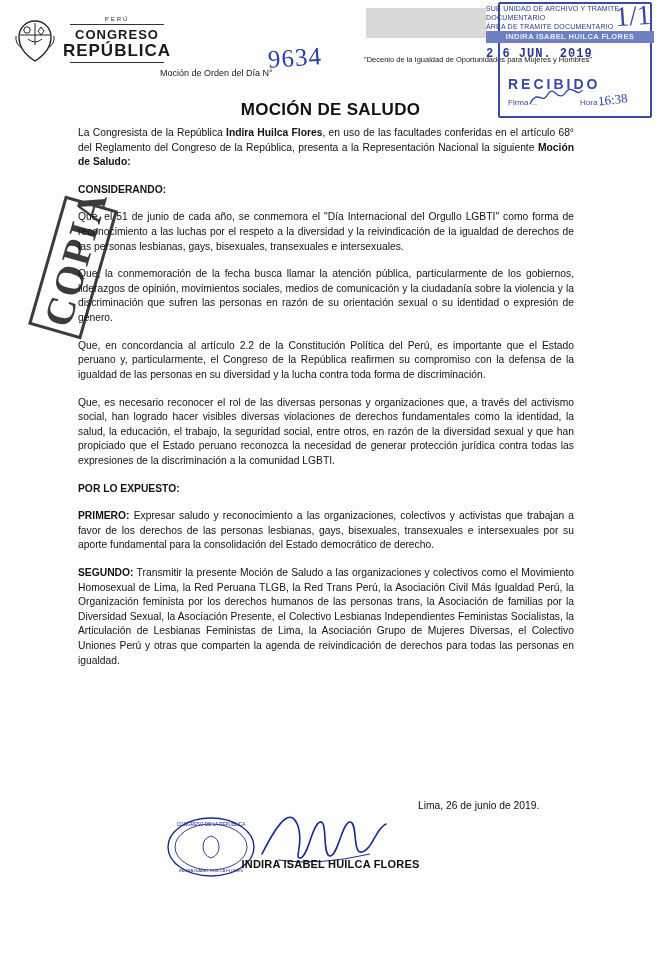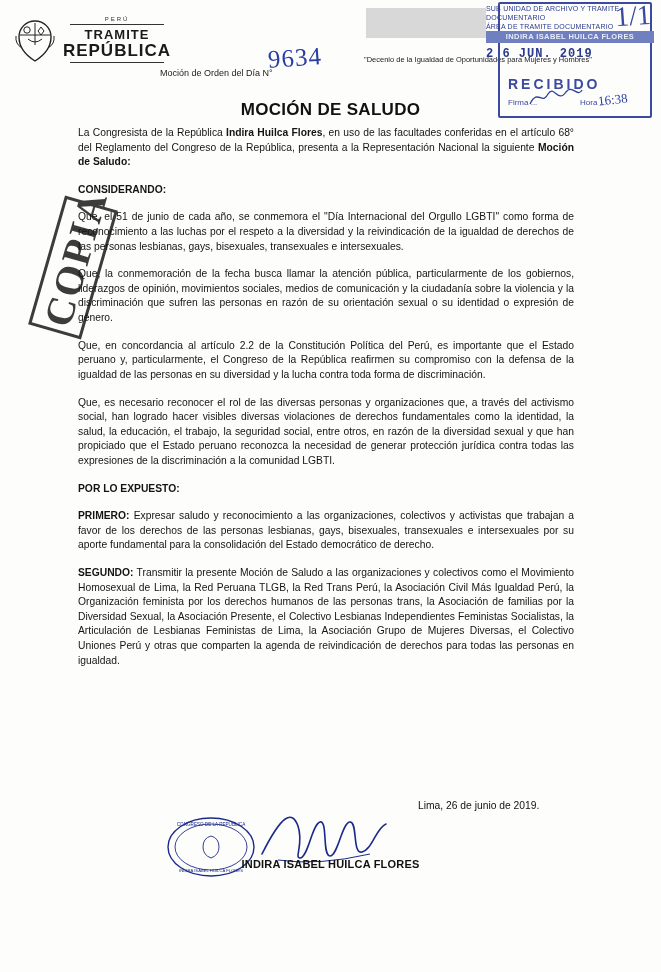--- a/index.html
+++ b/index.html
@@ -294,21 +294,21 @@
         <path d="M27 9 l3 4 -3 4 -3 -4 z" fill="none" stroke="#222" stroke-width="1"></path>
         <path d="M14 21 q7 6 14 0" fill="none" stroke="#222" stroke-width="1"></path>
         <path d="M2 18 q-1 8 6 12" fill="none" stroke="#222" stroke-width="1"></path>
         <path d="M40 18 q1 8 -6 12" fill="none" stroke="#222" stroke-width="1"></path>
       </svg>
     </div>
 
     <div class="congress-logo">
       <div class="peru">PERÚ</div>
       <div class="rule"></div>
-      <div class="c-name">TRAMITE</div>
+      <div class="c-name">CONGRESO</div>
       <div class="c-sub">REPÚBLICA</div>
       <div class="rule"></div>
     </div>
 
     <div class="mocion-line">Moción de Orden del Día N°</div>
     <div class="mocion-number">9634</div>
 
     <div class="gray-box"></div>
     <div class="decenio">"Decenio de la Igualdad de Oportunidades para Mujeres y Hombres"</div>
 

